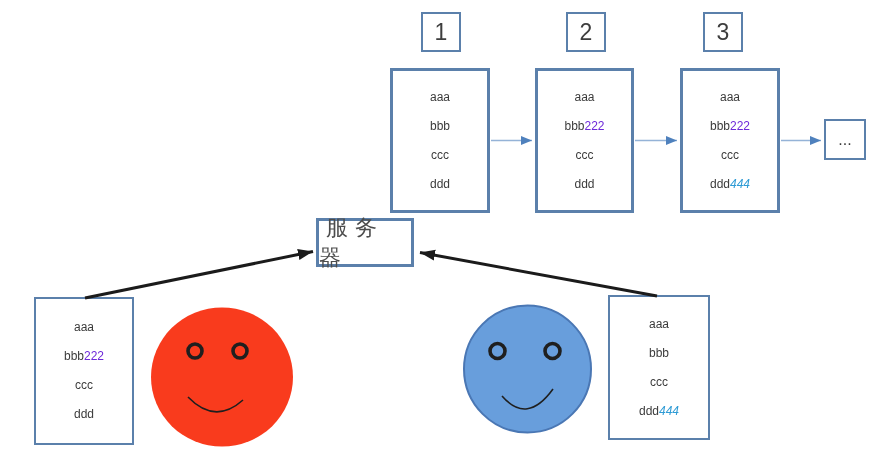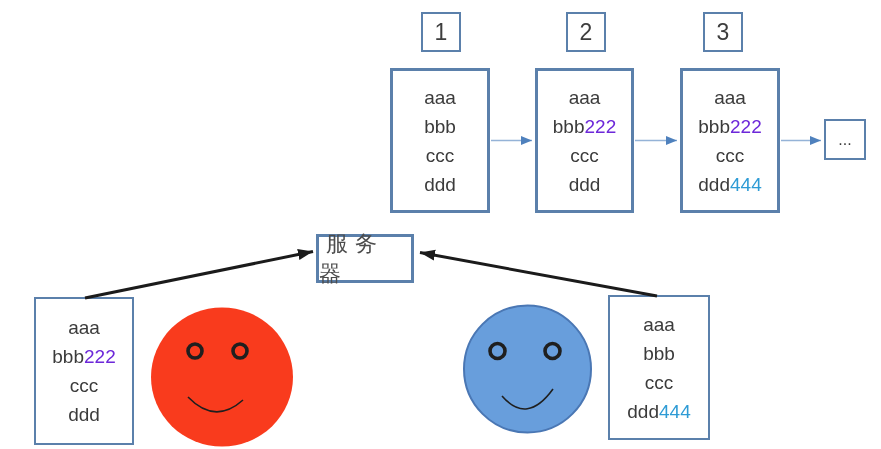--- a/index.html
+++ b/index.html
@@ -11,31 +11,31 @@
     position:absolute;width:40px;height:40px;box-sizing:border-box;
     border:2px solid #5b80ab;background:#fff;
     display:flex;align-items:center;justify-content:center;
     font-size:23px;color:#3d3d3d;
   }
   .vbox{
     position:absolute;width:100px;height:145px;box-sizing:border-box;
     border:3px solid #5b80ab;background:#fff;
     display:flex;flex-direction:column;justify-content:center;align-items:center;
   }
-  .vline{line-height:29px;font-size:19px;color:#3b3b3b;white-space:nowrap;}
+  .vline{line-height:29px;font-size:12px;color:#3b3b3b;white-space:nowrap;}
   .hl-red{color:#6d28d9;}
-  .hl-blue{color:#2e9bd5;}
+  .hl-blue{color:#2e9bd5;font-style:italic;}
   .dotsbox{
     position:absolute;left:824px;top:119px;width:42px;height:41px;box-sizing:border-box;
     border:2.5px solid #5b80ab;background:#fff;
     display:flex;align-items:center;justify-content:center;
     font-size:16px;color:#3b3b3b;
   }
   .server{
-    position:absolute;left:316px;top:234px;width:98px;height:49px;box-sizing:border-box;
+    position:absolute;left:316px;top:218px;width:98px;height:49px;box-sizing:border-box;
     border:3px solid #5b80ab;background:#fff;
     display:flex;align-items:center;justify-content:center;
     font-family:"Liberation Serif","DejaVu Serif",serif;
     font-size:22px;color:#4c4c4c;letter-spacing:7px;text-indent:7px;
   }
   .cbox-left{position:absolute;left:34px;top:297px;width:100px;height:148px;}
   .cbox-right{position:absolute;left:608px;top:295px;width:102px;height:145px;}
   .cbox-left,.cbox-right{
     box-sizing:border-box;border:2.5px solid #5b80ab;background:#fff;
     display:flex;flex-direction:column;justify-content:center;align-items:center;

